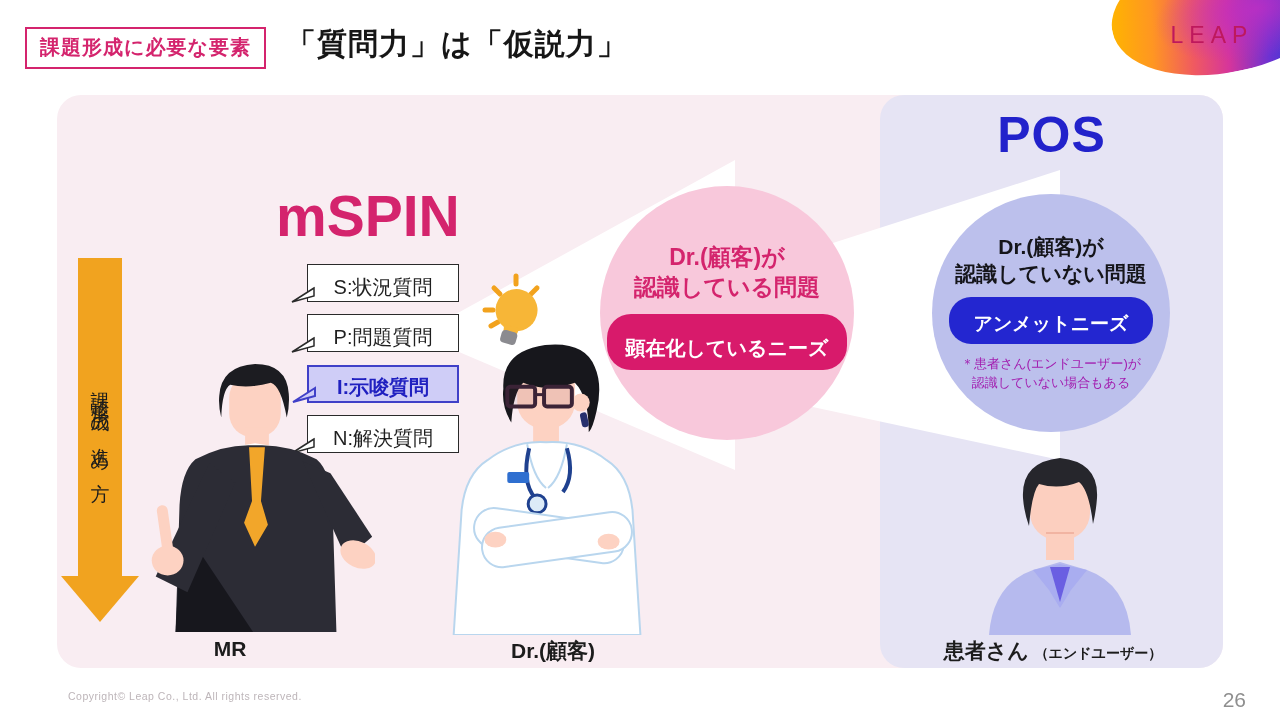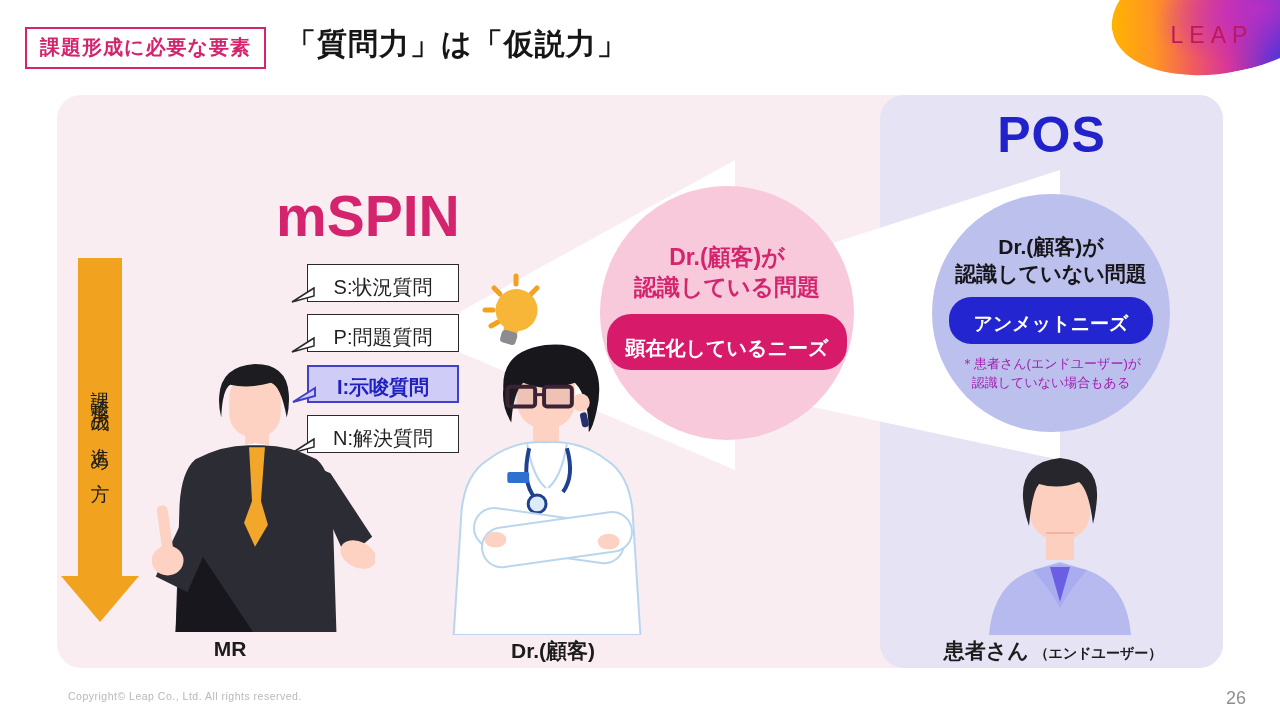--- a/index.html
+++ b/index.html
@@ -86,21 +86,21 @@
                  text-align:center; z-index:10; white-space:nowrap; }
   .actor-mr { left:160px; width:140px; }
   .actor-dr { left:483px; width:140px; }
   .actor-patient { left:913px; width:280px; }
   .actor-patient .suffix { font-size:14px; font-weight:700; }
 
   
   .copyright { position:absolute; left:20px; top:690px; font-size:10.5px; color:#bdb5b9;
                letter-spacing:.5px; z-index:20;margin-left:48px; }
   .page-num { position:absolute; left:1206px; top:688px; width:40px; text-align:right;
-              font-size:18px; color:#8f8f8f; z-index:20; }
+              font-size:21px; color:#8f8f8f; z-index:20; }
 </style>
 </head>
 <body>
 
 <div class="slide">
 
   <div class="tag-box">課題形成に必要な要素</div>
   <div class="slide-title">「質問力」は「仮説力」</div>
   <div class="logo-blob"></div>
   <div class="logo-text">LEAP</div>

